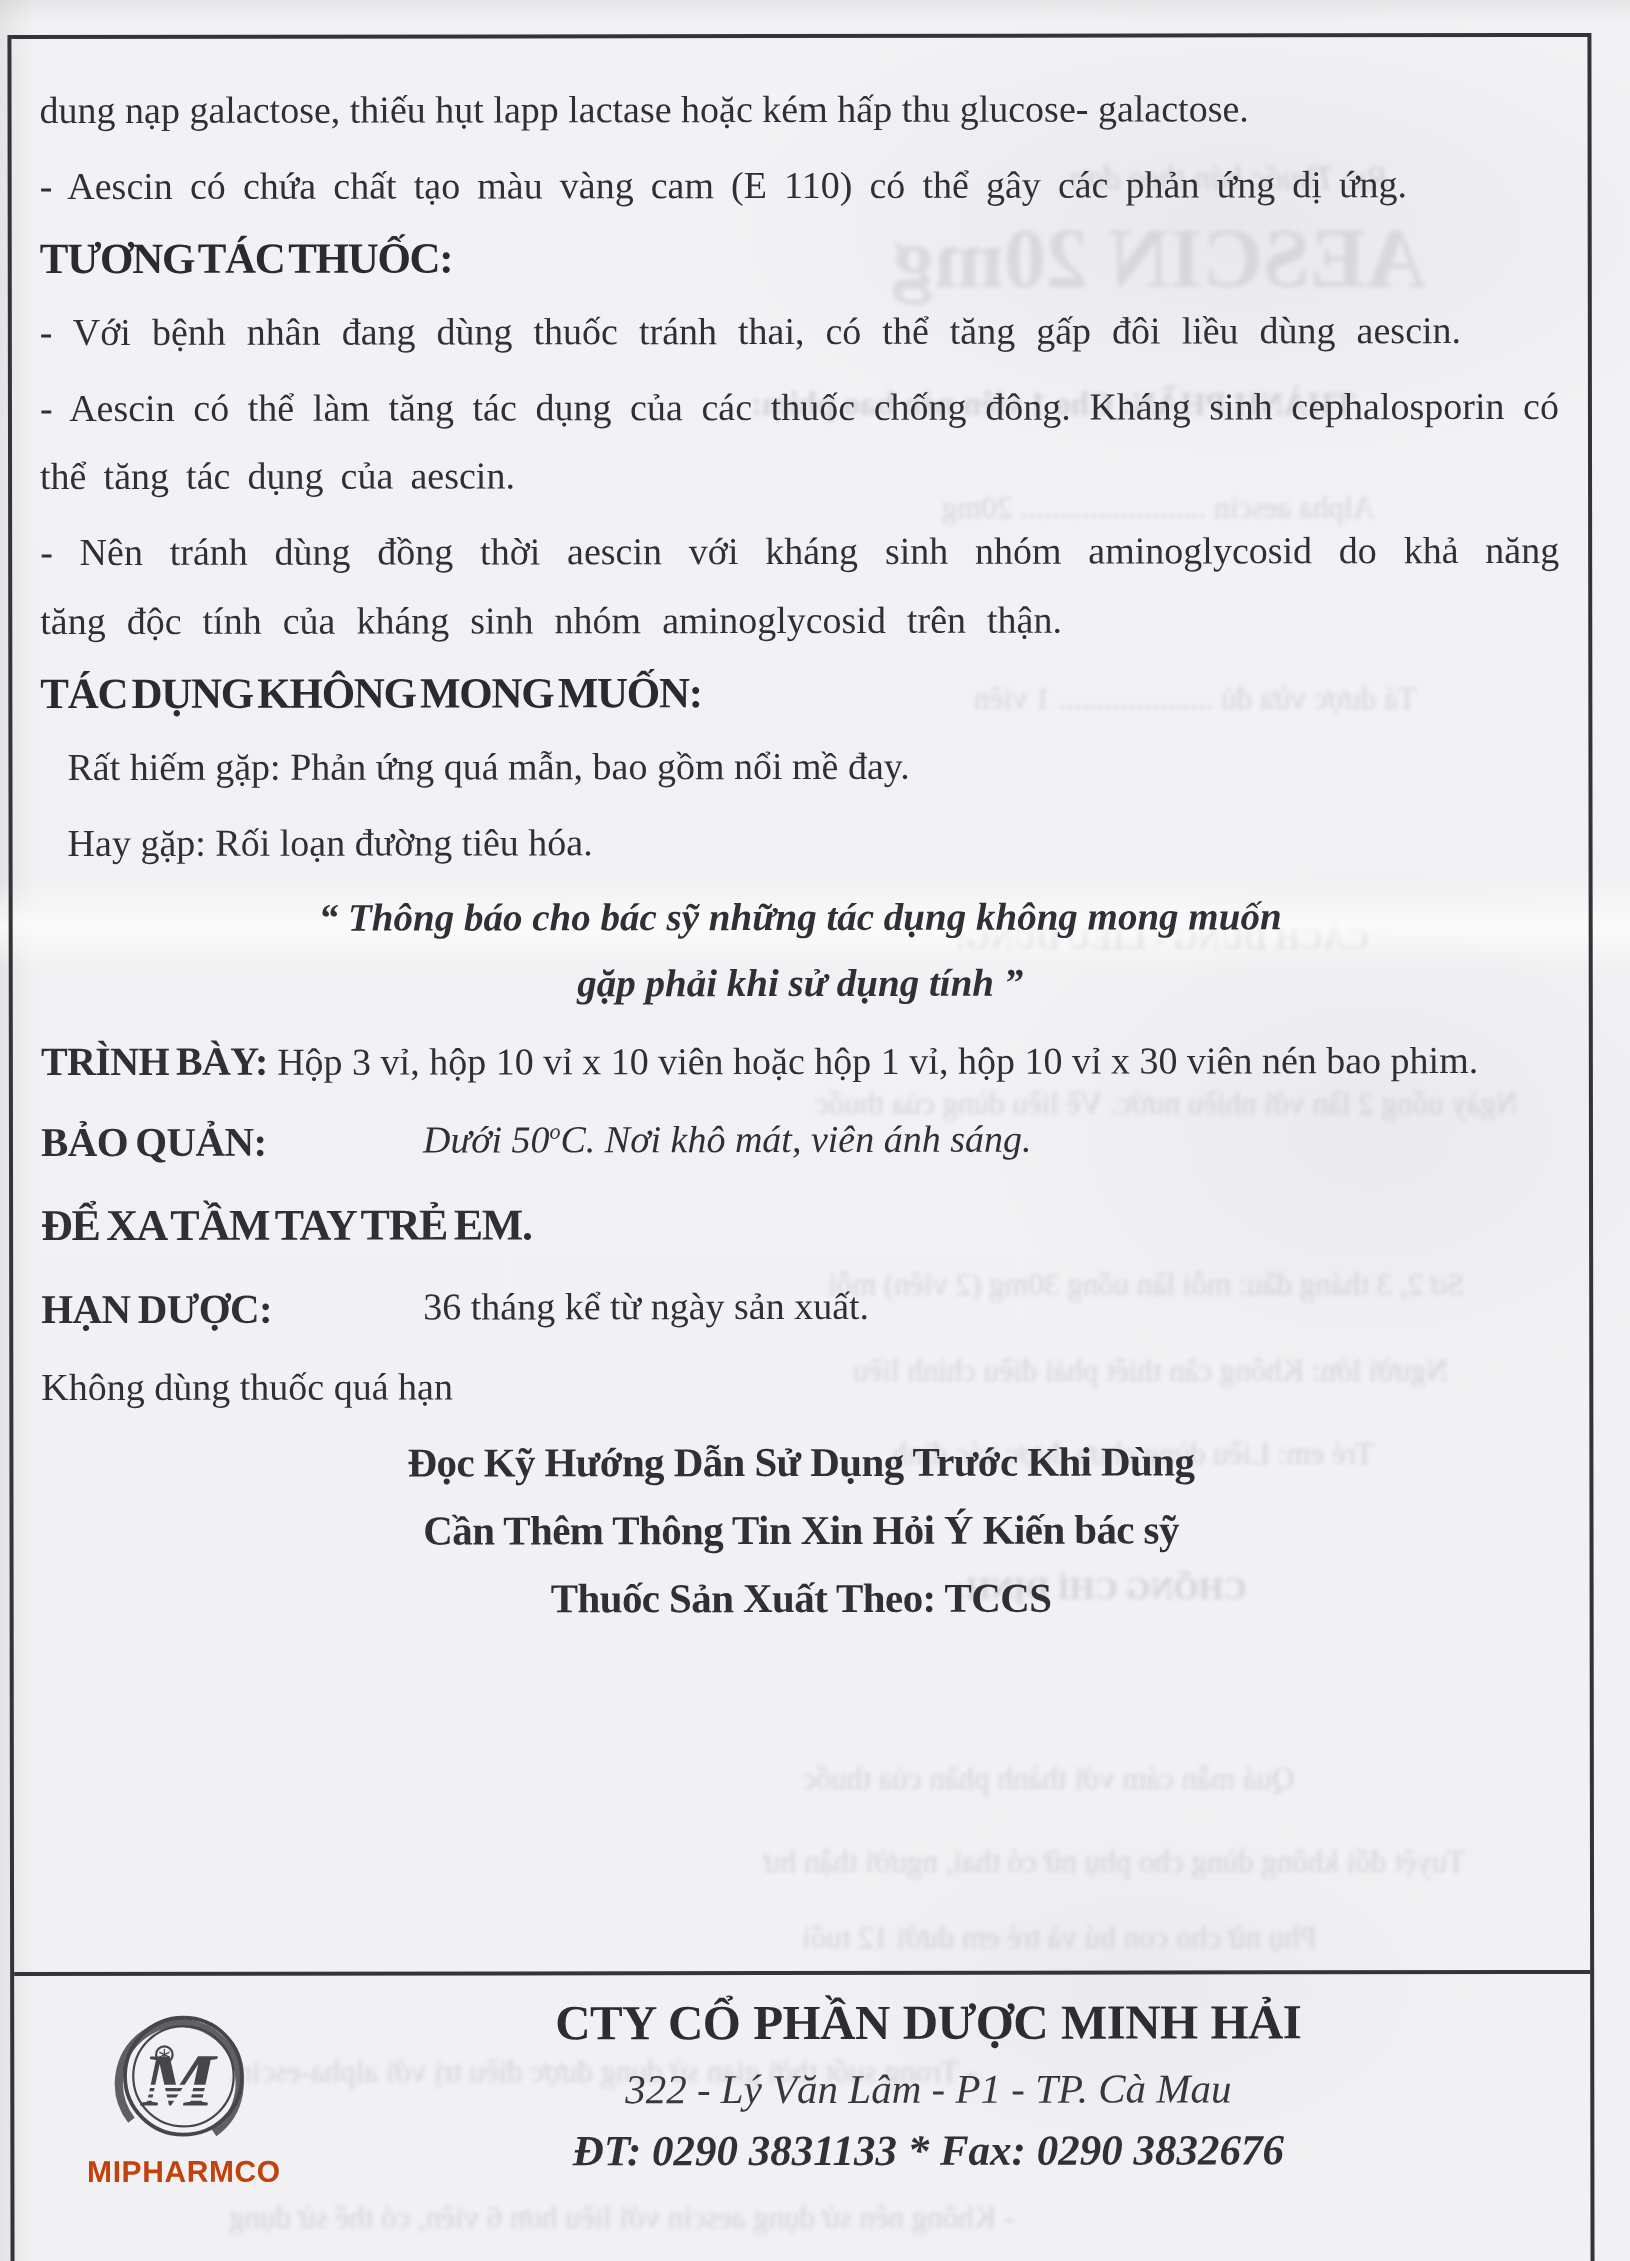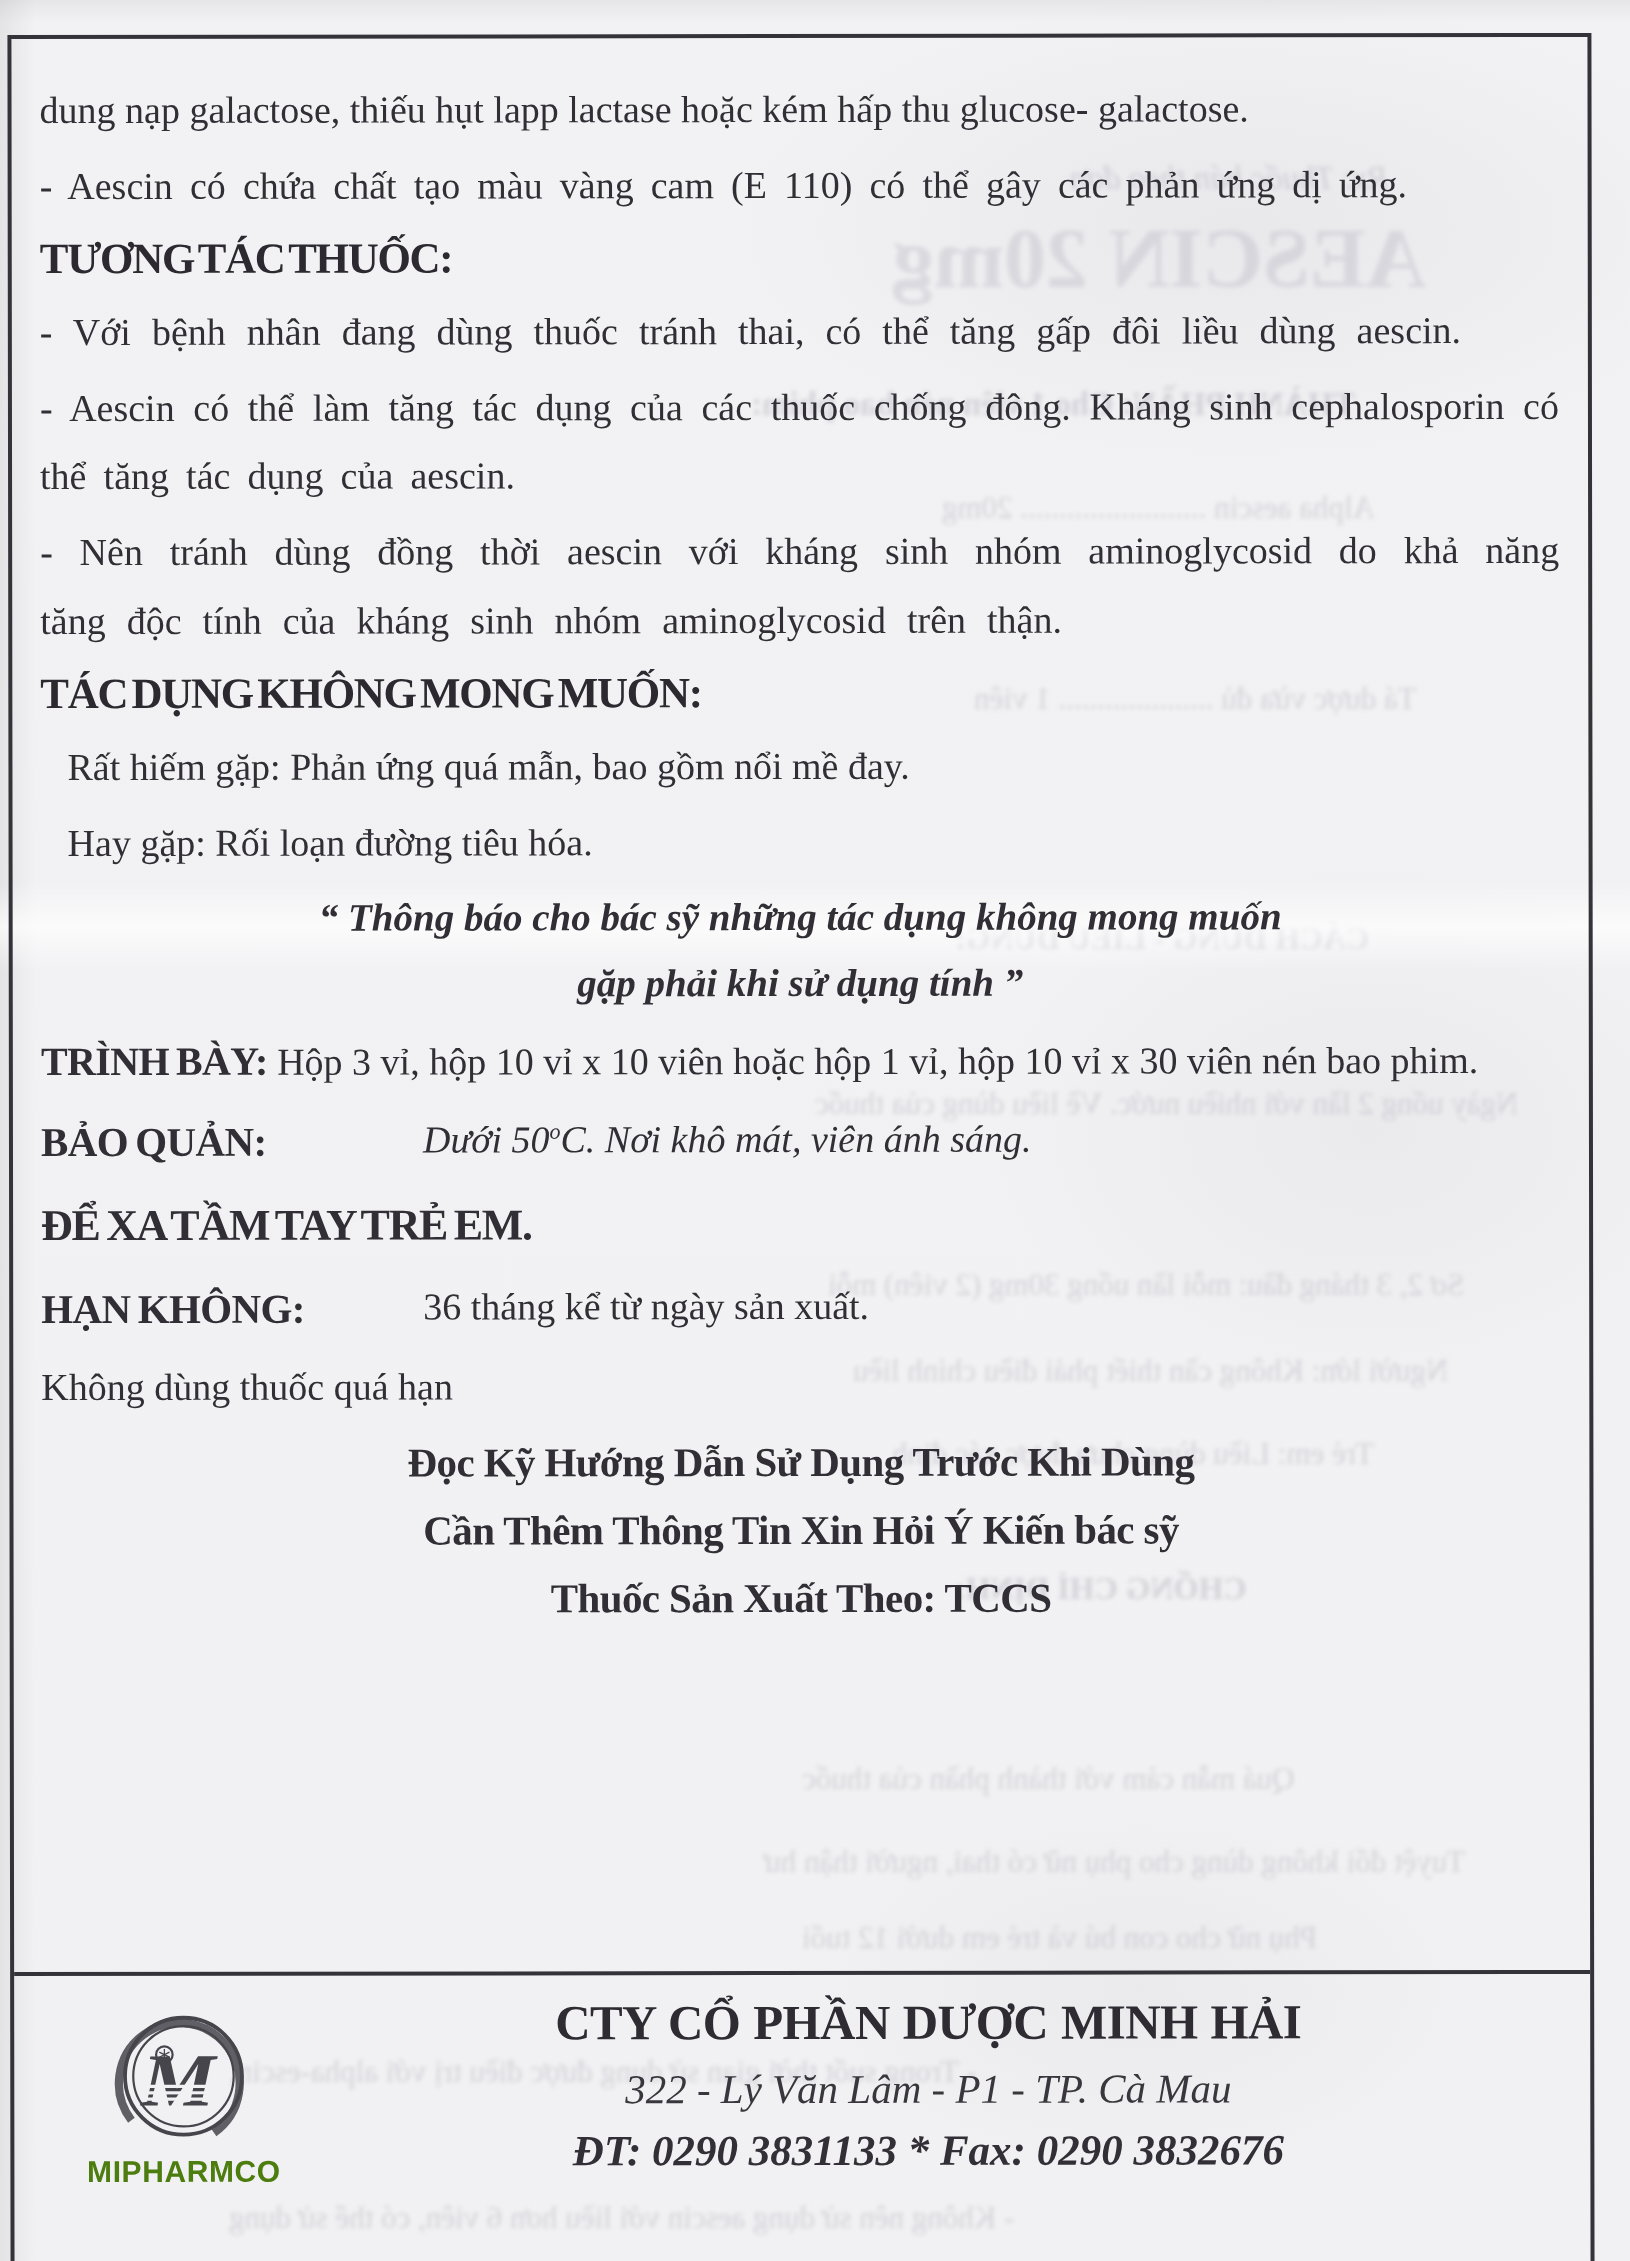--- a/index.html
+++ b/index.html
@@ -58,21 +58,21 @@
   }
   .note-val{margin-left:382px;text-align:left !important;}
   .advice{text-align:center !important;font-weight:700;font-size:41px;line-height:1.66;margin:0 !important;letter-spacing:-0.6px;}
   .footer{
     position:absolute;left:0;right:0;top:1933px;bottom:0;
     border-top:4.5px solid #35333a;display:flex;align-items:flex-start;
   }
   .logo-wrap{flex:0 0 255px;padding:33px 0 0 42px;text-align:center;}
   .logo-text{
     font-family:"Liberation Sans","DejaVu Sans",sans-serif;
-    font-weight:700;font-size:30px;letter-spacing:0.6px;color:#4d7c0f;margin-top:1.3px;
+    font-weight:700;font-size:30px;letter-spacing:0.6px;color:#c2410c;margin-top:1.3px;
   }
   .co-info{flex:1;text-align:center;padding:19px 45px 0 0;}
   .co-name{font-size:49px;font-weight:700;letter-spacing:-0.6px;word-spacing:1.3px;color:#2e2c32;}
   .co-addr{font-size:41px;font-style:italic;margin-top:14px;color:#39373d;}
   .co-phone{font-size:43px;font-weight:700;font-style:italic;margin-top:12.7px;color:#322f36;}
   .bleed{
     position:absolute;transform:scaleX(-1);filter:blur(1.9px);opacity:.42;
     color:#a9a9b6;white-space:nowrap;pointer-events:none;font-weight:400;
   }
   .bleed.bold{font-weight:700;}
@@ -126,21 +126,21 @@
 
     <p><span class="inline-lbl">TRÌNH BÀY:</span><span> Hộp 3 vỉ, hộp 10 vỉ x 10 viên hoặc hộp 1 vỉ, hộp 10 vỉ x 30 viên nén bao phim.</span></p>
 
     <div class="row">
       <div class="lbl">BẢO QUẢN:</div>
       <div class="val val-italic"><span>Dưới 50</span><sup class="deg">o</sup><span>C. Nơi khô mát, viên ánh sáng.</span></div>
     </div>
     <p class="keep-away">ĐỂ XA TẦM TAY TRẺ EM.</p>
 
     <div class="row">
-      <div class="lbl">HẠN KHÔNG:</div>
+      <div class="lbl">HẠN DƯỢC:</div>
       <div class="val">36 tháng kể từ ngày sản xuất.</div>
     </div>
     <p class="note-val">Không dùng thuốc quá hạn</p>
 
     <p class="advice">Đọc Kỹ Hướng Dẫn Sử Dụng Trước Khi Dùng</p>
     <p class="advice">Cần Thêm Thông Tin Xin Hỏi Ý Kiến bác sỹ</p>
     <p class="advice">Thuốc Sản Xuất Theo: TCCS</p>
 
   </div>
 

